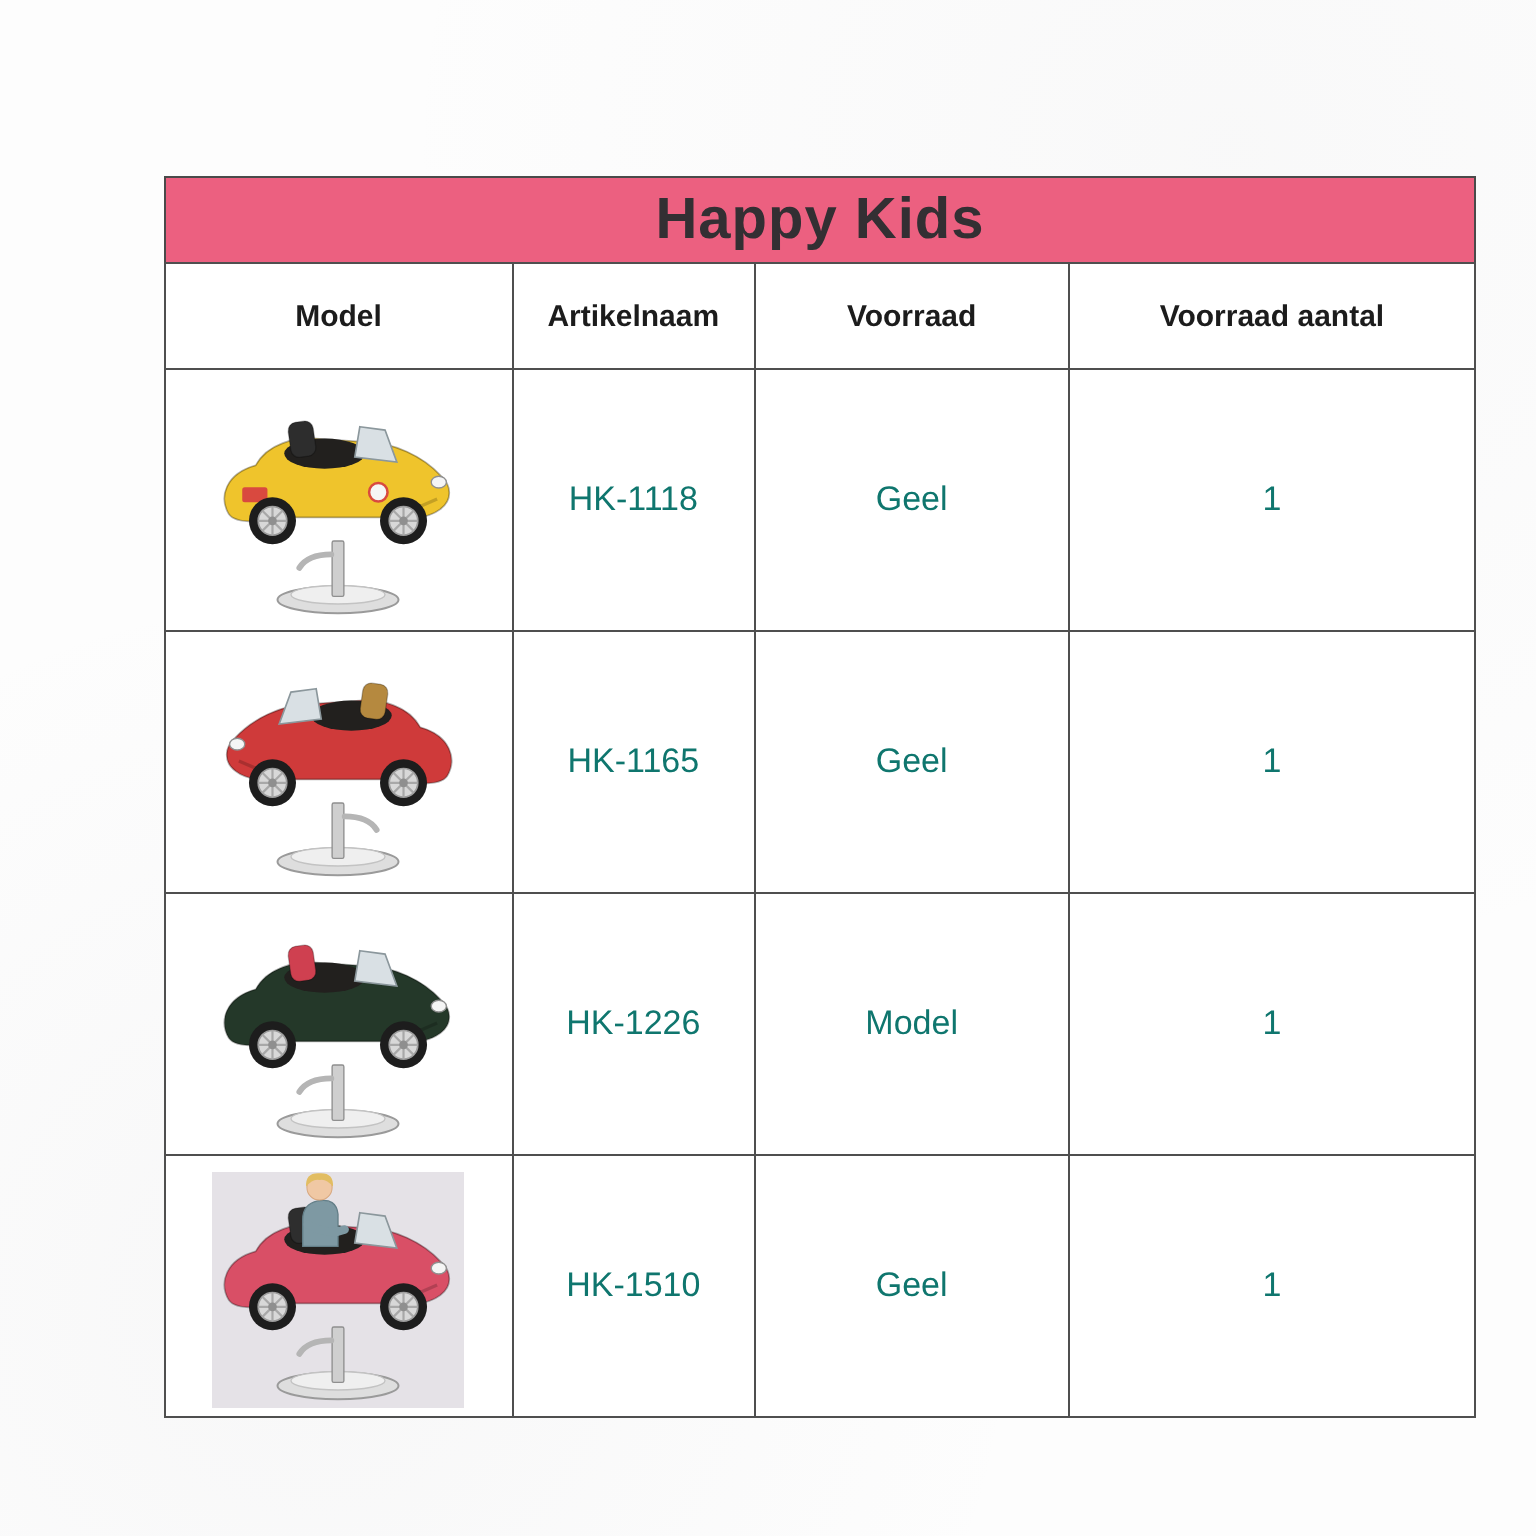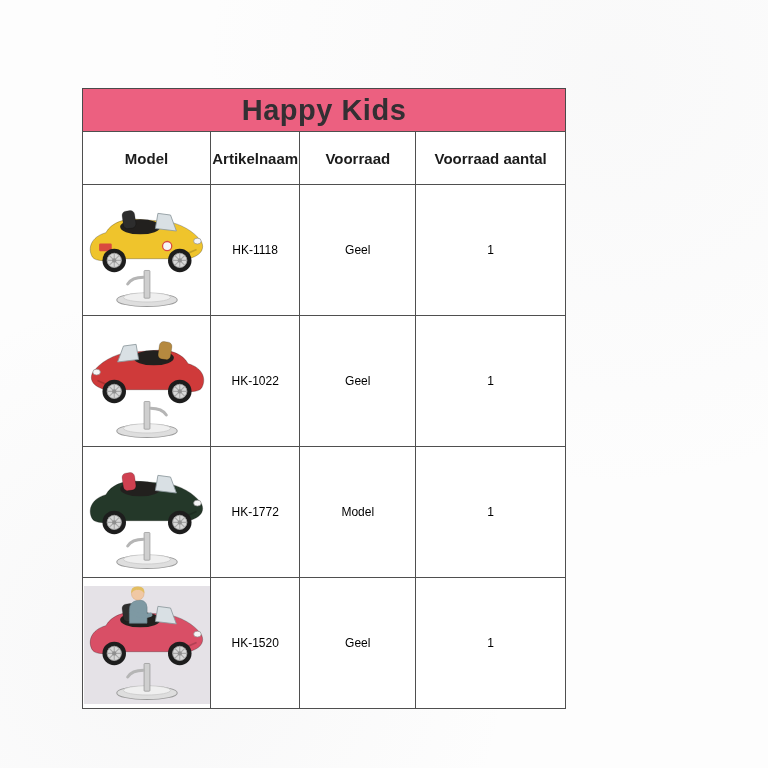--- a/index.html
+++ b/index.html
@@ -13,21 +13,21 @@
   
   .sheet{
     position:absolute;inset:0;
     background:
       radial-gradient(circle at 20% 85%, rgba(180,180,185,0.08), transparent 40%),
       radial-gradient(circle at 80% 10%, rgba(180,180,185,0.06), transparent 45%),
       #fdfdfd;
   }
   .htable{
     position:absolute;
-    left:82px; top:88px; width:484px;
+    left:82px; top:88px; width:656px;
   }
   .title-bar{
     box-sizing:border-box;
     height:43px;
     background:var(--pink,#ec6080);
     border:1.5px solid #4a4a4a;
     border-bottom:none;
     display:flex;align-items:center;justify-content:center;
   }
   .title-text{
@@ -50,22 +50,22 @@
   }
   table.catalog thead th{
     height:52px;
     font-size:15px;
     font-weight:bold;
     color:#1c1c1c;
     margin-left:20px;
   }
   table.catalog tbody td{
     height:130px;
-    font-size:12px;
-    color:#000000;
+    font-size:17px;
+    color:#0f766e;
   }
   col.c-model{width:26.5%;}
   col.c-art{width:18.5%;}
   col.c-kleur{width:24%;}
   col.c-voorraad{width:31%;}
   .photo{
     width:128px;height:122px;
     margin:2px auto;
     display:flex;align-items:flex-end;justify-content:center;
   }
@@ -162,21 +162,21 @@
       <g transform="translate(36,80)">
     <circle r="14" fill="#1d1d1d"></circle>
     <circle r="8.5" fill="#d8d8d8" stroke="#9c9c9c" stroke-width="1"></circle>
     <path d="M0,-8.5 V8.5 M-8.5,0 H8.5 M-6,-6 L6,6 M-6,6 L6,-6" stroke="#a8a8a8" stroke-width="1.3"></path>
     <circle r="2.6" fill="#8f8f8f"></circle>
   </g>
     </g>
   </svg>
               </div>
           </td>
-          <td>HK-1022</td>
+          <td>HK-1165</td>
           <td>Geel</td>
           <td>1</td>
         </tr>
         <tr>
           <td>
             <div class="photo">
                 <svg viewBox="0 0 150 140" style="background:#ffffff">
     <ellipse cx="75" cy="127" rx="36" ry="8" fill="#dedede" stroke="#9a9a9a" stroke-width="1.2"></ellipse>
     <ellipse cx="75" cy="124" rx="28" ry="5.5" fill="#efefef" stroke="#c3c3c3" stroke-width="0.8"></ellipse>
     <rect x="71.5" y="92" width="7" height="33" rx="1" fill="#cfcfcf" stroke="#8f8f8f" stroke-width="0.8"></rect>
@@ -199,21 +199,21 @@
       <g transform="translate(36,80)">
     <circle r="14" fill="#1d1d1d"></circle>
     <circle r="8.5" fill="#d8d8d8" stroke="#9c9c9c" stroke-width="1"></circle>
     <path d="M0,-8.5 V8.5 M-8.5,0 H8.5 M-6,-6 L6,6 M-6,6 L6,-6" stroke="#a8a8a8" stroke-width="1.3"></path>
     <circle r="2.6" fill="#8f8f8f"></circle>
   </g>
     </g>
   </svg>
               </div>
           </td>
-          <td>HK-1772</td>
+          <td>HK-1226</td>
           <td>Model</td>
           <td>1</td>
         </tr>
         <tr>
           <td>
             <div class="photo">
                 <svg viewBox="0 0 150 140" style="background:#e5e2e7">
     <ellipse cx="75" cy="127" rx="36" ry="8" fill="#dedede" stroke="#9a9a9a" stroke-width="1.2"></ellipse>
     <ellipse cx="75" cy="124" rx="28" ry="5.5" fill="#efefef" stroke="#c3c3c3" stroke-width="0.8"></ellipse>
     <rect x="71.5" y="92" width="7" height="33" rx="1" fill="#cfcfcf" stroke="#8f8f8f" stroke-width="0.8"></rect>
@@ -240,20 +240,20 @@
       <g transform="translate(36,80)">
     <circle r="14" fill="#1d1d1d"></circle>
     <circle r="8.5" fill="#d8d8d8" stroke="#9c9c9c" stroke-width="1"></circle>
     <path d="M0,-8.5 V8.5 M-8.5,0 H8.5 M-6,-6 L6,6 M-6,6 L6,-6" stroke="#a8a8a8" stroke-width="1.3"></path>
     <circle r="2.6" fill="#8f8f8f"></circle>
   </g>
     </g>
   </svg>
               </div>
           </td>
-          <td>HK-1520</td>
+          <td>HK-1510</td>
           <td>Geel</td>
           <td>1</td>
         </tr>
       </tbody>
     </table>
   </div>
 </div>
 
 </body></html>

